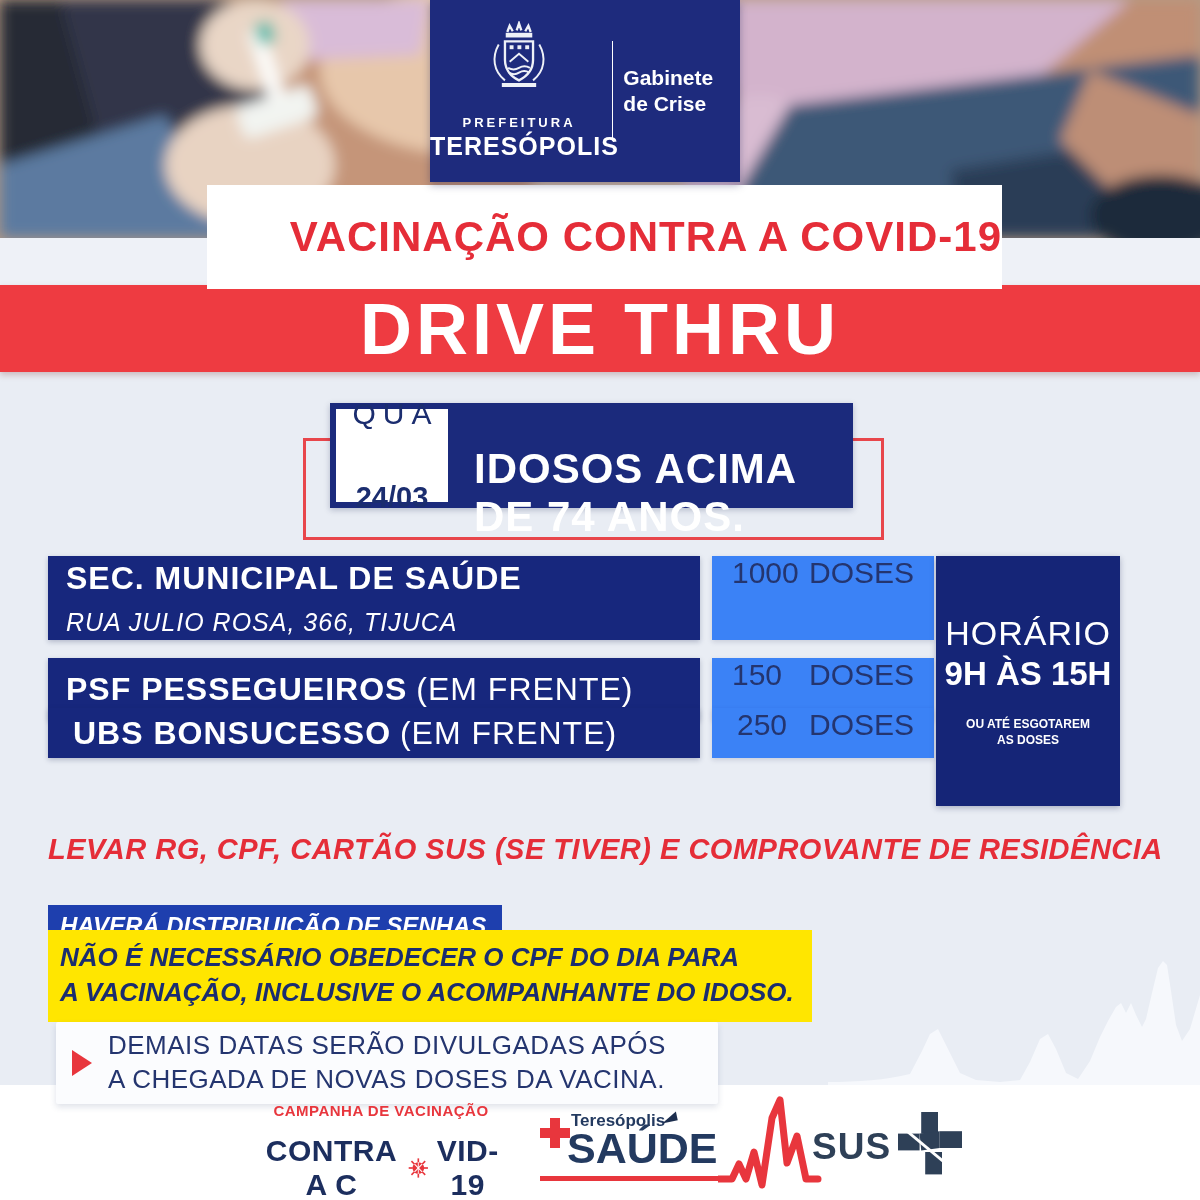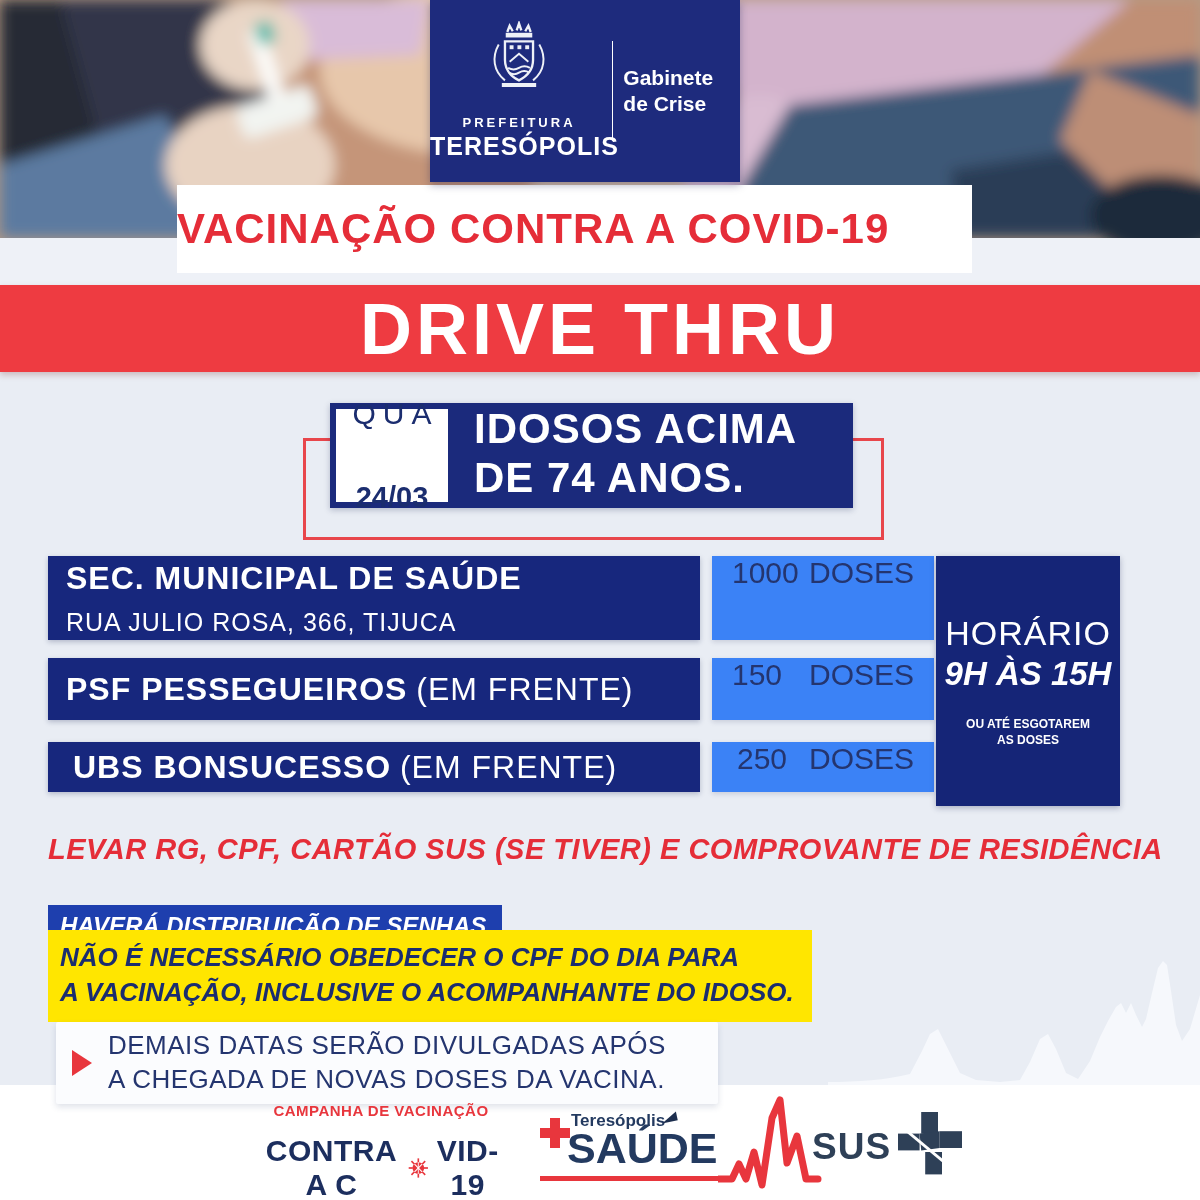--- a/index.html
+++ b/index.html
@@ -15,56 +15,56 @@
   .header-box{position:absolute;left:430px;top:0;width:310px;height:182px;background:#1e2b7d;z-index:6;
     display:flex;align-items:center;justify-content:center;box-shadow:0 3px 8px rgba(20,30,80,.35);}
   .brand-left{width:178px;text-align:center;color:#fff;}
   .brand-left .crest{margin:0 auto 4px auto;}
   .org-small{font-size:13px;font-weight:700;letter-spacing:3px;color:#fff;}
   .org-large{font-size:25px;font-weight:800;letter-spacing:1px;color:#fff;margin-top:2px;}
   .brand-divider{width:2px;height:100px;background:#ffffff;margin:0 10px 0 4px;}
   .brand-right{color:#fff;font-size:21px;font-weight:800;line-height:1.25;}
 
   
-  .title-box{position:absolute;left:177px;top:185px;width:795px;height:88px;background:#ffffff;z-index:5;
-    display:flex;align-items:center;justify-content:flex-start;}
+  .title-box{position:absolute;left:207px;top:185px;width:795px;height:104px;background:#ffffff;z-index:5;
+    display:flex;align-items:center;justify-content:flex-end;}
   .title-box .t{color:#e52d38;font-size:42px;font-weight:800;letter-spacing:1px;}
   .red-banner{position:absolute;left:0;top:285px;width:1200px;height:87px;background:#ee3b41;z-index:4;
     display:flex;align-items:center;justify-content:center;box-shadow:0 3px 6px rgba(120,30,30,.25);}
   .red-banner .t{color:#ffffff;font-size:72px;font-weight:800;letter-spacing:4px;}
 
   
   .red-outline{position:absolute;left:303px;top:438px;width:575px;height:96px;border:3px solid #e8464b;z-index:1;}
   .date-box{position:absolute;left:330px;top:403px;width:523px;height:105px;background:#1b2a7c;z-index:2;
     display:flex;align-items:stretch;padding:6px;box-sizing:border-box;box-shadow:0 2px 6px rgba(20,30,80,.25);}
   .date-square{width:112px;background:#ffffff;display:flex;flex-direction:column;align-items:center;justify-content:center;gap:48px;}
   .date-day{color:#1b2d6f;font-size:30px;font-weight:400;letter-spacing:7px;margin-left:7px;}
   .date-num{color:#1b2d6f;font-size:29px;font-weight:800;margin-top:2px;}
-  .audience{flex:1;display:flex;flex-direction:column;justify-content:flex-end;padding-left:26px;}
+  .audience{flex:1;display:flex;flex-direction:column;justify-content:flex-start;padding-left:26px;margin-top:36px;}
   .audience span{color:#fff;font-size:42px;font-weight:800;line-height:1.15;letter-spacing:1px;}
 
   
   .loc{position:absolute;left:48px;width:652px;background:#17277d;color:#fff;box-sizing:border-box;
     padding-left:18px;display:flex;flex-direction:column;justify-content:center;box-shadow:0 2px 5px rgba(20,30,80,.25);}
   .loc-name{font-size:32px;font-weight:800;letter-spacing:1px;white-space:nowrap;}
-  .loc-sub{font-size:25px;font-weight:300;letter-spacing:1px;margin-top:11px;}
+  .loc-sub{font-size:25px;font-weight:300;letter-spacing:1px;margin-top:11px;font-style:italic;}
   .loc-inline{font-size:32px;white-space:nowrap;}
   .loc-inline .n{font-weight:800;letter-spacing:1px;}
   .loc-inline .d{font-weight:300;letter-spacing:1px;}
   .dose{position:absolute;left:712px;width:222px;background:#3b82f6;display:flex;align-items:flex-start;
     justify-content:space-between;padding:0 20px;box-sizing:border-box;color:#24356f;font-size:30px;box-shadow:0 2px 5px rgba(20,30,80,.15);}
   .row1{top:556px;height:84px;}
   .row2{top:658px;height:62px;}
-  .row3{top:742px;height:50px;padding-left:25px;}
+  .row3{top:708px;height:50px;padding-left:25px;}
 
   
   .horario{position:absolute;left:936px;top:556px;width:184px;height:250px;background:#152577;color:#fff;z-index:2;
     display:flex;flex-direction:column;align-items:center;justify-content:center;text-align:center;box-shadow:0 2px 6px rgba(20,30,80,.3);}
   .horario .h1{font-size:34px;font-weight:300;letter-spacing:1px;}
-  .horario .h2{font-size:33px;font-weight:800;margin-top:2px;font-style:italic;}
+  .horario .h2{font-size:33px;font-weight:800;margin-top:2px;}
   .horario .h3{font-size:12px;font-weight:800;line-height:1.3;margin-top:24px;}
 
   
   .levar{position:absolute;left:48px;top:833px;width:1120px;color:#e52d38;
     font-size:29px;font-weight:800;font-style:italic;letter-spacing:0.5px;white-space:nowrap;}
   .havera{position:absolute;left:48px;top:878px;background:#1e3fae;color:#fff;padding:7px 16px 9px 12px;
     font-size:24px;font-weight:800;font-style:italic;white-space:nowrap;margin-top:27px;}
   .cpfbox{position:absolute;left:48px;top:930px;background:#ffe600;color:#1b2d6f;padding:10px 18px 12px 12px;
     font-size:26px;font-weight:800;font-style:italic;line-height:1.35;}
   .cpfbox span{display:block;white-space:nowrap;}

